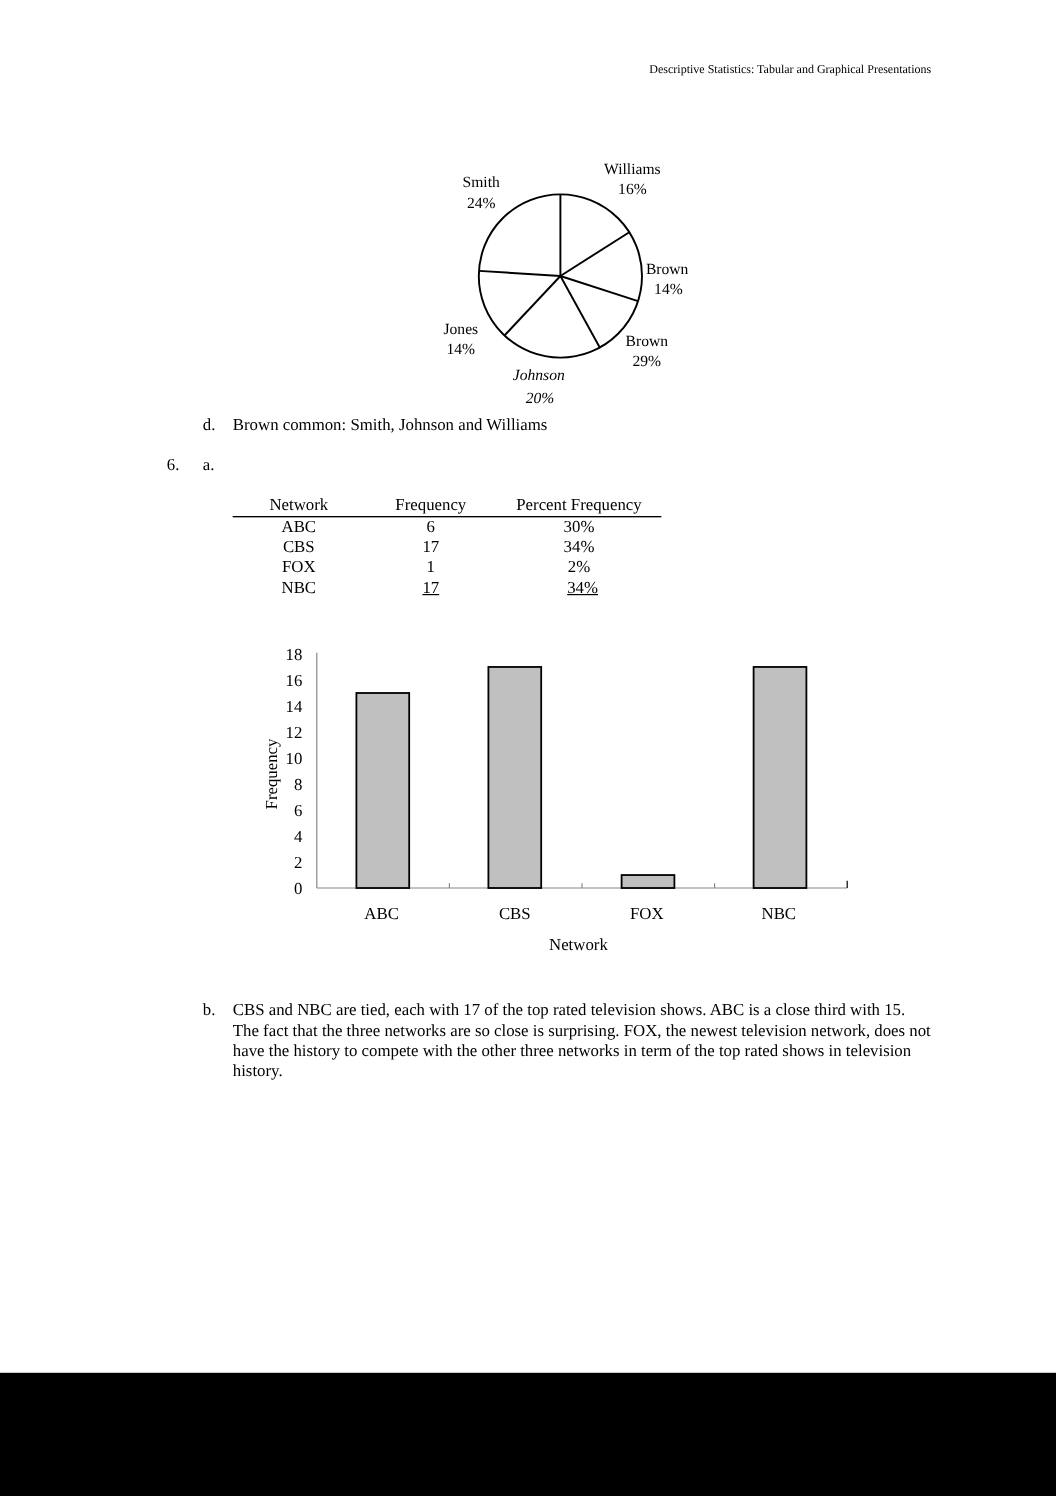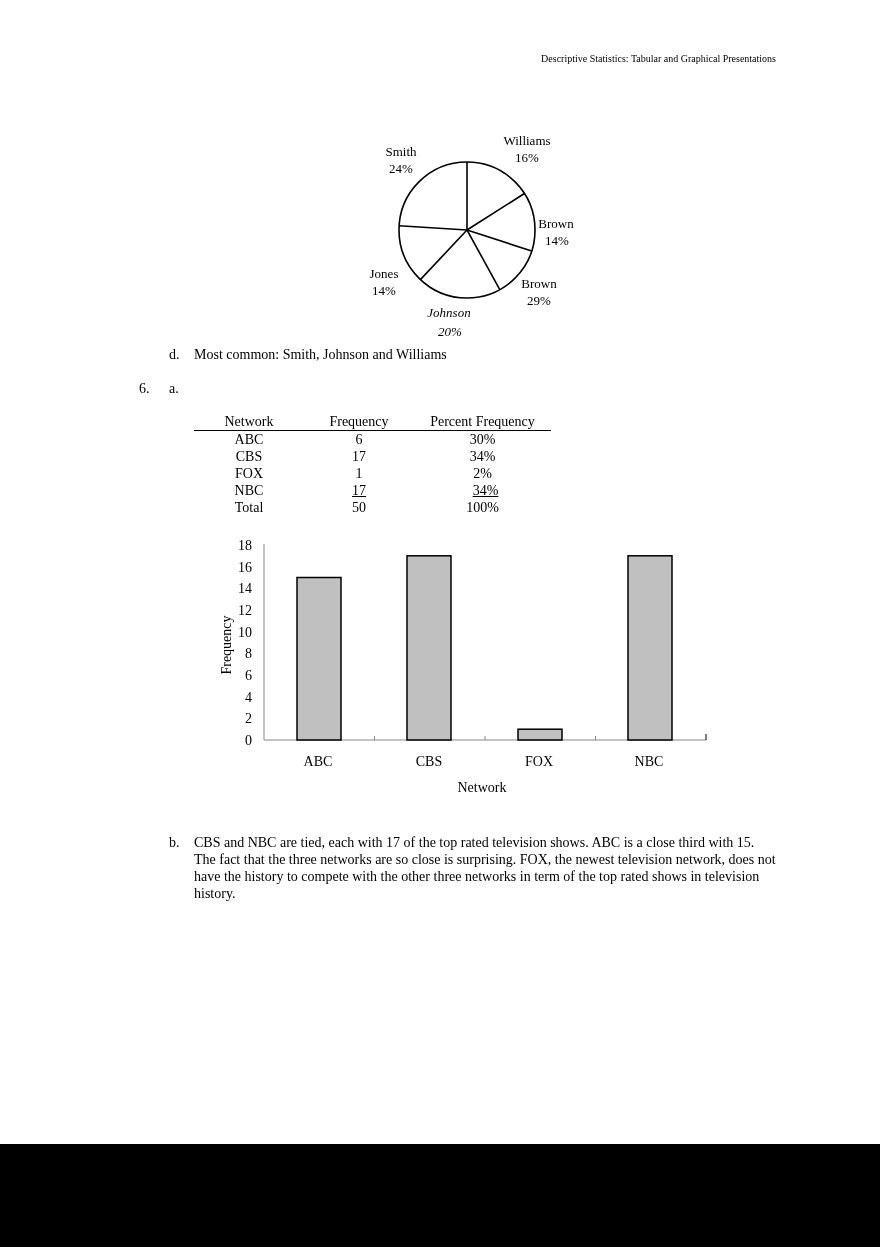--- a/index.html
+++ b/index.html
@@ -55,21 +55,21 @@
 <div class="abs pie-label" style="left:362px;top:249px;width:44px;margin-top:16px;">
   <div>Jones</div>
   <div>14%</div>
 </div>
 <div class="abs pie-label" style="left:378px;top:143px;width:46px;">
   <div>Smith</div>
   <div>24%</div>
 </div>
 
 <div class="abs body-text" style="left:169px;top:346px;">d.</div>
-<div class="abs body-text" style="left:194px;top:346px;">Most common: Smith, Johnson and Williams</div>
+<div class="abs body-text" style="left:194px;top:346px;">Brown common: Smith, Johnson and Williams</div>
 
 <div class="abs body-text" style="left:139px;top:380px;">6.</div>
 <div class="abs body-text" style="left:169px;top:380px;">a.</div>
 
 <table class="abs freq" style="left:194px;top:414px;width:357px;">
   <thead>
     <tr>
       <th style="width:110px">Network</th>
       <th style="width:110px">Frequency</th>
       <th>Percent Frequency</th>
@@ -88,25 +88,20 @@
     </tr>
     <tr>
       <td>FOX</td>
       <td>1</td>
       <td>2%</td>
     </tr>
     <tr>
       <td>NBC</td>
       <td><span class="ul">17</span></td>
       <td><span class="ul" style="padding-left:6px">34%</span></td>
-    </tr>
-    <tr>
-      <td>Total</td>
-      <td>50</td>
-      <td>100%</td>
     </tr>
   </tbody>
 </table>
 
 <svg class="abs" style="left:0;top:530px" width="880" height="280">
 
   <g stroke="#000" stroke-width="1">
     <line x1="264" y1="14" x2="264" y2="210" stroke="#888"></line>
     <line x1="264" y1="210" x2="706" y2="210" stroke="#888"></line>
     <line x1="374.5" y1="206" x2="374.5" y2="210" stroke="#888"></line>

